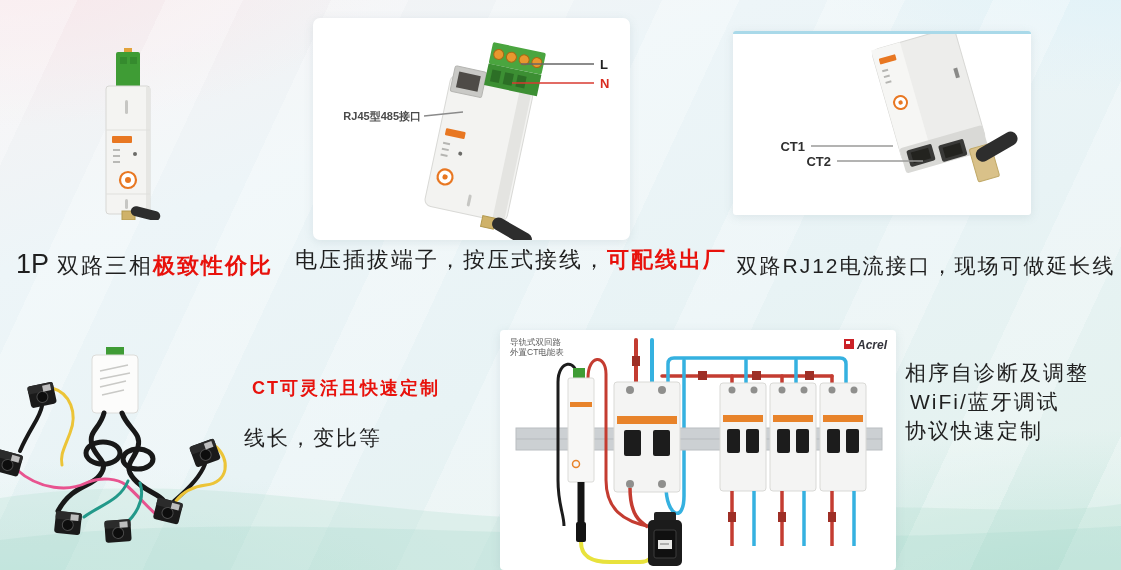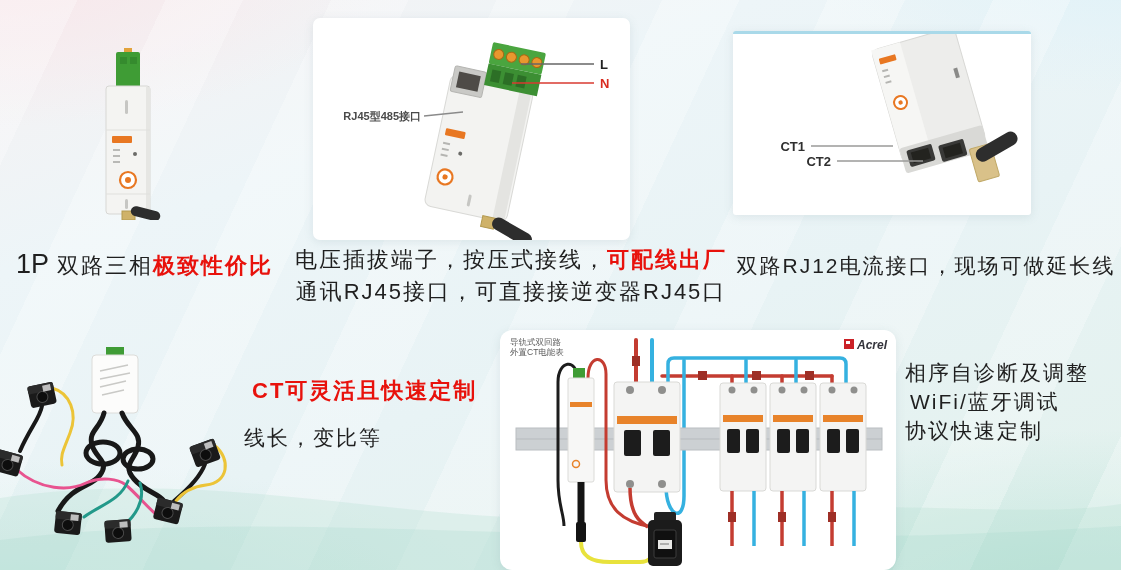--- a/index.html
+++ b/index.html
@@ -18,21 +18,21 @@
     background:repeating-linear-gradient(115deg, rgba(255,255,255,.28) 0 70px, rgba(255,255,255,0) 70px 150px);
   }
   .abs{position:absolute;}
   .card{position:absolute;background:#fff;border-radius:7px;box-shadow:0 2px 10px rgba(110,140,150,.16);}
   .cap{color:#1f1f1f;letter-spacing:2px;}
   .red{color:#e8120c;font-weight:bold;}
   .latin-lg{font-size:27px;letter-spacing:0;margin-right:8px;}
   #caption-tl{left:16px;top:249px;width:300px;font-size:22px;white-space:nowrap;}
   #caption-voltage{left:272px;top:244px;width:444px;text-align:center;font-size:22px;line-height:32px;margin-left:17px;}
   #caption-ct{left:727px;top:252px;width:398px;text-align:center;font-size:21px;white-space:nowrap;}
-  #caption-custom-red{left:252px;top:376px;font-size:22px;letter-spacing:2px;}
+  #caption-custom-red{left:252px;top:376px;font-size:18px;letter-spacing:2px;}
   #caption-custom-black{left:244px;top:423px;font-size:21px;line-height:29px;}
   #caption-features{left:905px;top:358px;width:220px;font-size:21px;line-height:29px;}
   #caption-features .l2{padding-left:5px;}
   svg text{font-family:"Liberation Sans","DejaVu Sans",sans-serif;}
 </style>
 </head>
 <body>
 
 <div class="canvas">
 
@@ -130,21 +130,20 @@
       <text x="98" y="132" text-anchor="end" font-size="13" font-weight="bold" fill="#2f2f2f">CT2</text>
     </svg>
   </div>
 
   <div class="abs cap" id="caption-tl">
     <span class="latin-lg">1P</span><span>双路三相</span><span class="red">极致性价比</span>
   </div>
 
   <div class="abs cap" id="caption-voltage">
     <div><span>电压插拔端子，按压式接线，</span><span class="red">可配线出厂</span></div>
-    <div>通讯RJ45接口，可直接接逆变器RJ45口</div>
   </div>
 
   <div class="abs cap" id="caption-ct">双路RJ12电流接口，现场可做延长线</div>
 
   <div class="abs" id="harness" style="left:0;top:333px;width:255px;height:237px;">
     <svg width="255" height="237" viewBox="0 0 255 237">
       <defs>
         <g id="clamp">
           <rect x="-13" y="-11" width="26" height="22" rx="3" fill="#1a1a1a"></rect>
           <rect x="-13" y="-11" width="26" height="8" rx="2" fill="#2b2b2b"></rect>
@@ -184,21 +183,21 @@
         <use href="#clamp" transform="translate(205,120) rotate(-20)"></use>
       </g>
     </svg>
   </div>
 
   <div class="abs cap red" id="caption-custom-red">CT可灵活且快速定制</div>
   <div class="abs cap" id="caption-custom-black">
     <div>线长，变比等</div>
   </div>
 
-  <div class="card" id="card-d" style="left:500px;top:330px;width:396px;height:240px;border-radius:12px;">
+  <div class="card" id="card-d" style="left:500px;top:330px;width:396px;height:240px;border-radius:4px;">
     <svg width="396" height="240" viewBox="0 0 396 240">
       <text x="10" y="15" font-size="8.5" fill="#5a5a5a">导轨式双回路</text>
       <text x="10" y="25" font-size="8.5" fill="#5a5a5a">外置CT电能表</text>
       <g transform="translate(344,8)">
         <rect x="0" y="1" width="10" height="10" fill="#cb2127"></rect>
         <rect x="2" y="3" width="4" height="3" fill="#ffffff"></rect>
         <text x="13" y="10.5" font-size="12" font-weight="bold" font-style="italic" fill="#33333b">Acrel</text>
       </g>
 
       <g fill="none" stroke-linecap="round">

